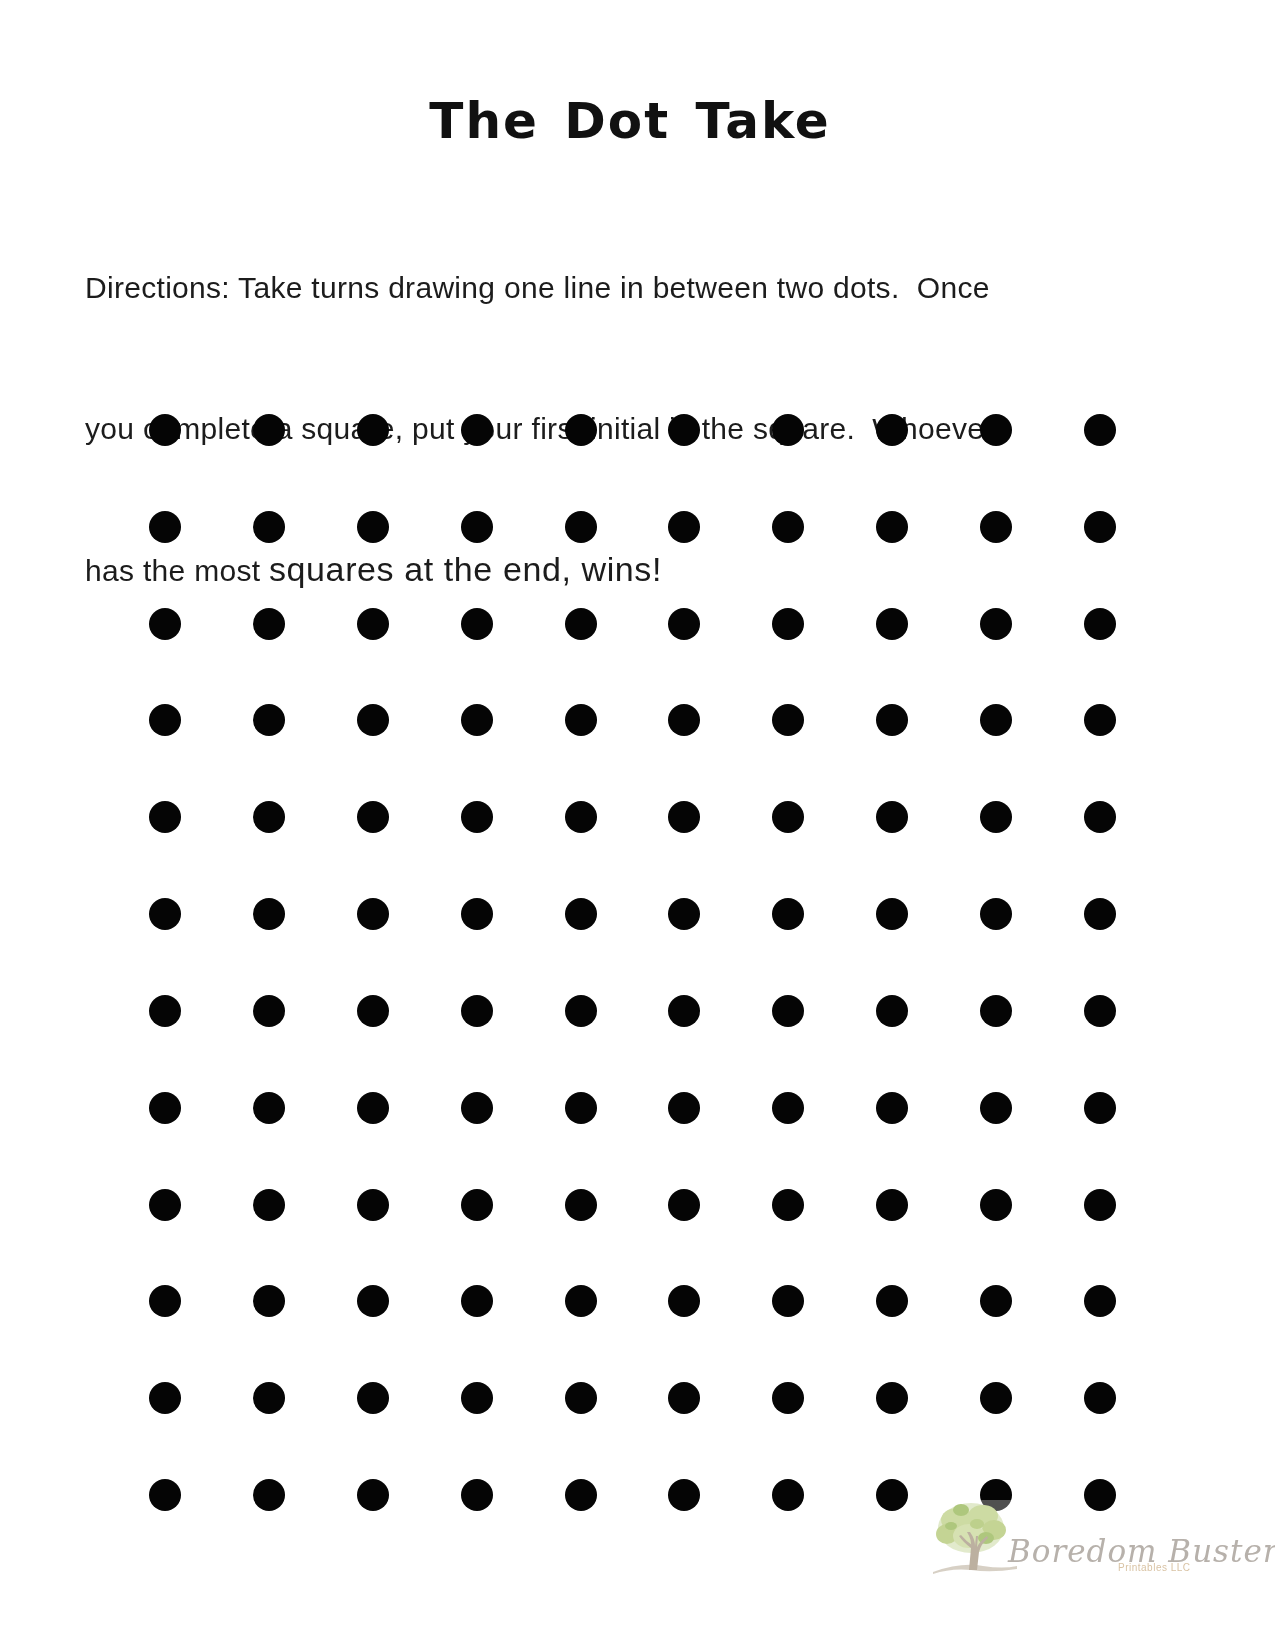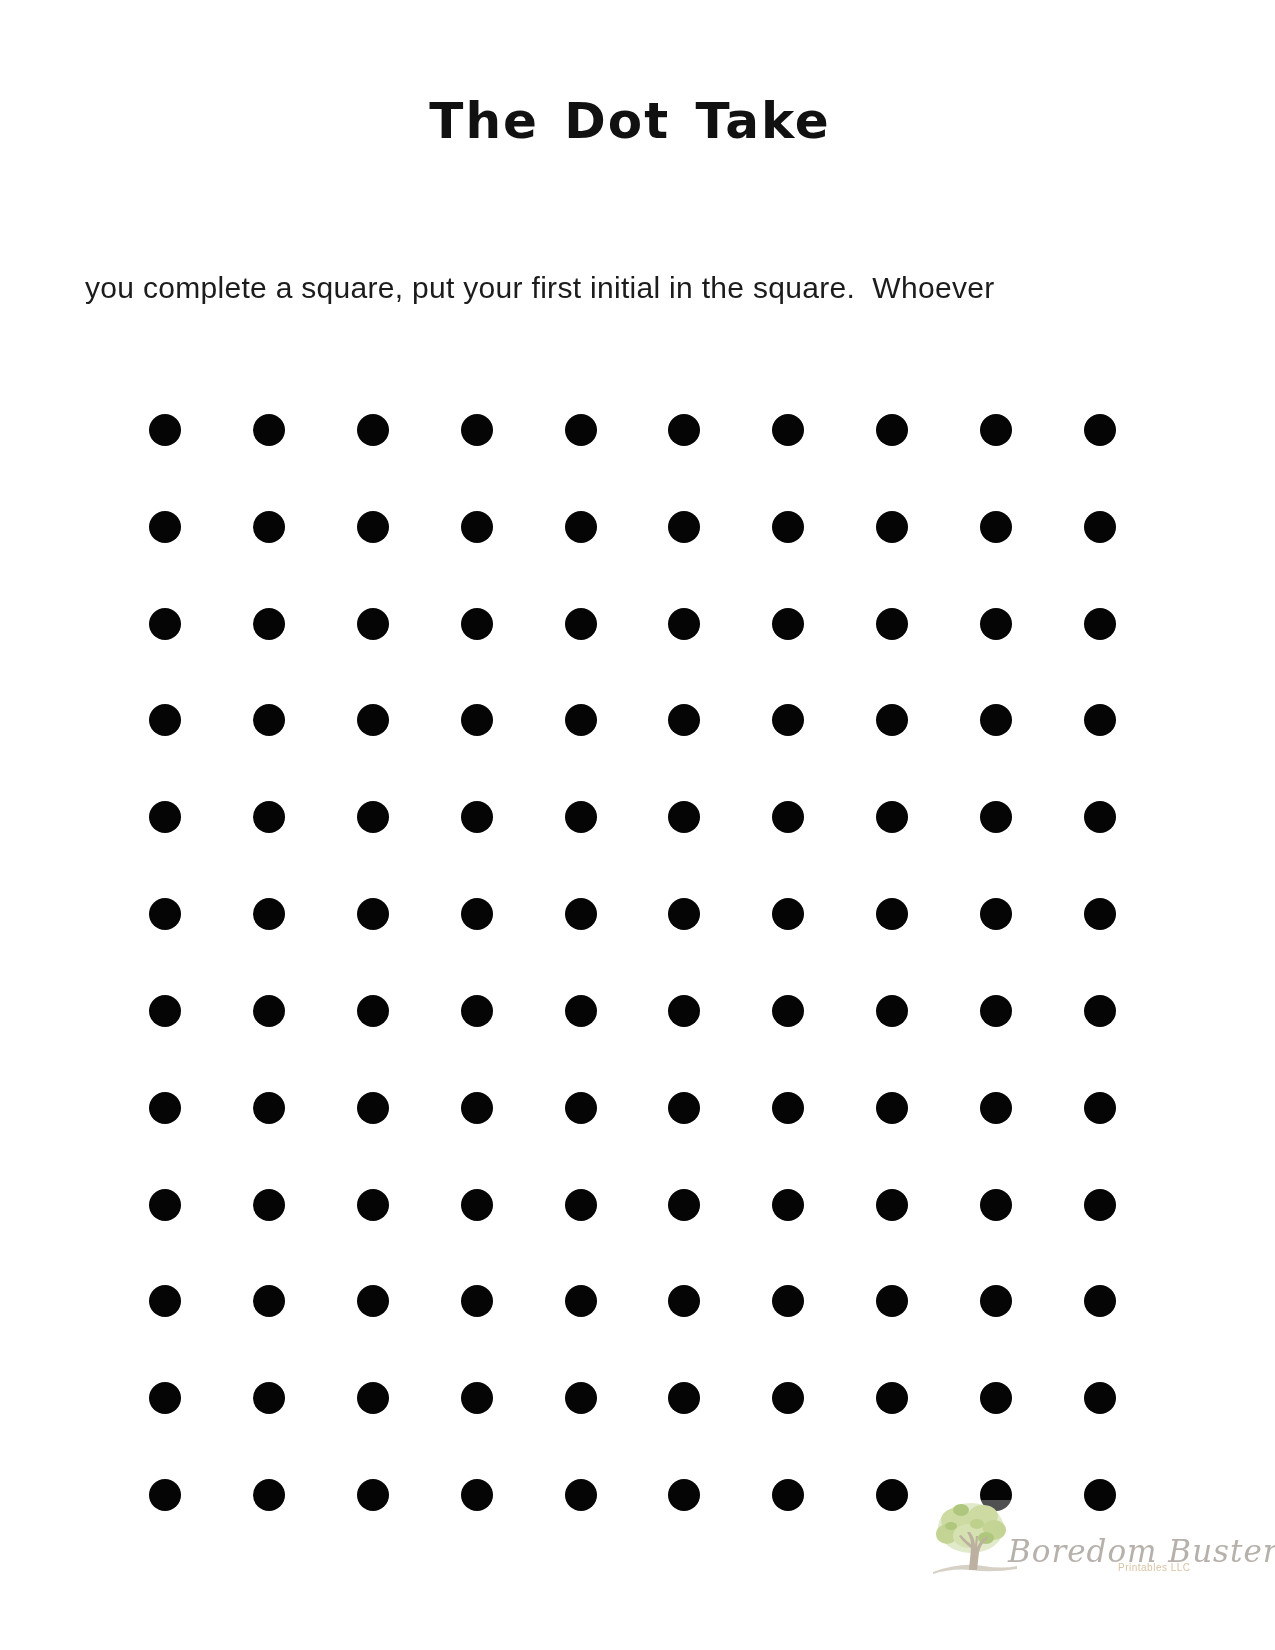--- a/index.html
+++ b/index.html
@@ -99,21 +99,23 @@
     color: #d9c3a4;
     white-space: nowrap;
   }
 </style>
 </head>
 <body>
 
 <h1 class="title">The Dot Take</h1>
 
 <div class="directions">
+  <div>Directions: Take turns drawing one line in between two dots.  Once</div>
   <div>you complete a square, put your first initial in the square.  Whoever</div>
+  <div><span>has the most </span><span class="emph">squares at the end, wins!</span></div>
 </div>
 
 <div class="dot-grid">
     <div class="dot" style="background: rgb(5, 5, 5);"></div>
     <div class="dot" style="background: rgb(5, 5, 5);"></div>
     <div class="dot" style="background: rgb(5, 5, 5);"></div>
     <div class="dot" style="background: rgb(5, 5, 5);"></div>
     <div class="dot" style="background: rgb(5, 5, 5);"></div>
     <div class="dot" style="background: rgb(5, 5, 5);"></div>
     <div class="dot" style="background: rgb(5, 5, 5);"></div>

